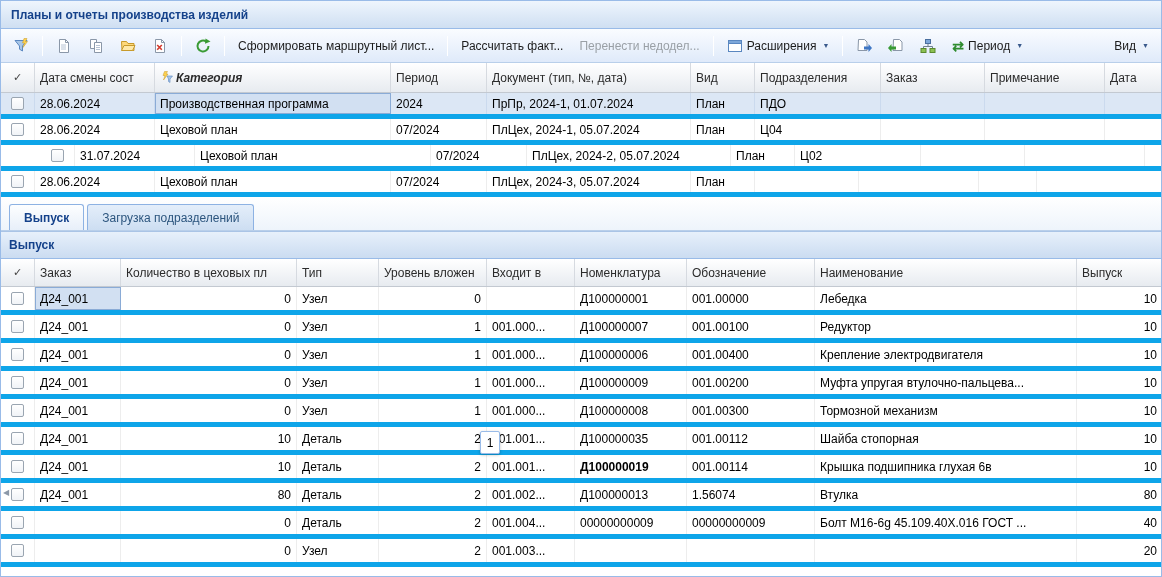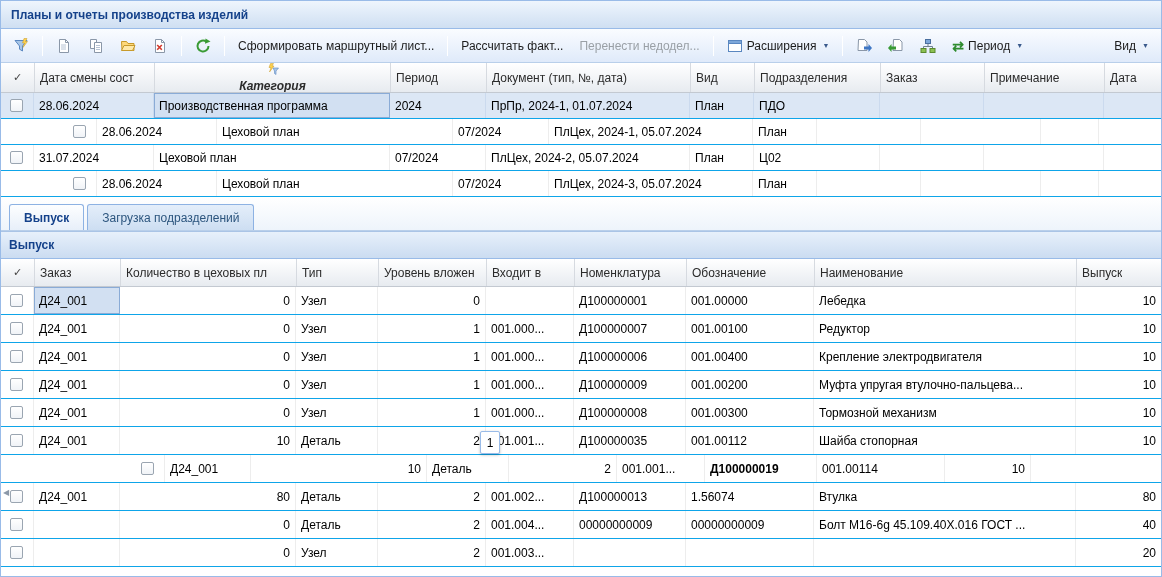--- a/index.html
+++ b/index.html
@@ -34,21 +34,21 @@
                  border-bottom:1px solid #c3c9d1; }
   .hcell { display:flex; align-items:center; gap:3px; padding:0 5px;
            border-right:1px solid #d6dae0; color:#2b2b2b; overflow:hidden;
            white-space:nowrap; flex:none; cursor:pointer; }
   .hcell.sorted { font-weight:bold; font-style:italic; }
   .hcheck { justify-content:center; color:#444; font-size:11px; cursor:pointer; }
   .hicon { width:13px; height:13px; display:inline-flex; flex:none; }
   .hicon svg { width:13px; height:13px; }
   .hlabel { overflow:hidden; text-overflow:clip; white-space:nowrap; }
 
-  .grow { display:flex; background:#fff; border-bottom:1px solid #0ea5e9; flex:none;justify-content:center; }
+  .grow { display:flex; background:#fff; border-bottom:5px solid #0ea5e9; flex:none; }
   .grow.selected { background:#dce7f5; }
   .gcell { display:flex; align-items:center; padding:0 5px; flex:none;
            border-right:1px solid #ededed; overflow:hidden; white-space:nowrap; }
   .grow.selected .gcell { border-right-color:#cbdaee; }
   .gcell.r { justify-content:flex-end; }
   .cell-focus { background:#d2e0f2; outline:1px solid #8aabd6; outline-offset:-1px; }
   .ccell { justify-content:center; }
   .checkbox { width:13px; height:13px; border:1px solid #9aa5b1; border-radius:2px;
               background:linear-gradient(#ffffff,#f0f3f7); }
 
@@ -200,21 +200,21 @@
       <span class="darrow">▼</span>
     </div>
   </div>
 
   <div class="grid">
       <div class="grid-header" style="height: 30px;">
         <div class="hcell hcheck" style="width: 34px;">✓</div>
         <div class="hcell" style="width: 120px;">
           <div class="hlabel">Дата смены сост</div>
         </div>
-        <div class="hcell sorted" style="width: 236px; flex-direction: column;">
+        <div class="hcell sorted" style="width: 236px;">
           <div class="hicon">
             <svg viewBox="0 0 13 13">
               <polygon points="4.5,0.5 7.5,0.5 6,3 8,3 3.5,9 5,4.5 3,4.5" fill="#ffd24d" stroke="#c79a2b" stroke-width="0.5"></polygon>
               <path d="M7 5h5.5L10 8v3.5l-1.5-1V8z" fill="#a8c6e8" stroke="#5a87c0" stroke-width="0.6"></path>
             </svg>
           </div>
           <div class="hlabel">Категория</div>
         </div>
         <div class="hcell" style="width: 96px;">
           <div class="hlabel">Период</div>
@@ -255,25 +255,26 @@
         </div>
         <div class="grow" style="height: 26px;">
           <div class="gcell ccell" style="width: 34px;">
             <div class="checkbox"></div>
           </div>
           <div class="gcell" style="width: 120px;">28.06.2024</div>
           <div class="gcell" style="width: 236px;">Цеховой план</div>
           <div class="gcell" style="width: 96px;">07/2024</div>
           <div class="gcell" style="width: 204px;">ПлЦех, 2024-1, 05.07.2024</div>
           <div class="gcell" style="width: 64px;">План</div>
+          <div class="gcell" style="width: 126px;">Ц04</div>
           <div class="gcell" style="width: 104px;"></div>
           <div class="gcell" style="width: 120px;"></div>
           <div class="gcell" style="width: 58px;"></div>
         </div>
-        <div class="grow" style="height: 26px;">
+        <div class="grow" style="height: 26px; padding-left: 40px;">
           <div class="gcell ccell" style="width: 34px;">
             <div class="checkbox"></div>
           </div>
           <div class="gcell" style="width: 120px;">31.07.2024</div>
           <div class="gcell" style="width: 236px;">Цеховой план</div>
           <div class="gcell" style="width: 96px;">07/2024</div>
           <div class="gcell" style="width: 204px;">ПлЦех, 2024-2, 05.07.2024</div>
           <div class="gcell" style="width: 64px;">План</div>
           <div class="gcell" style="width: 126px;">Ц02</div>
           <div class="gcell" style="width: 104px;"></div>
@@ -429,20 +430,21 @@
           <div class="gcell ccell" style="width: 34px;">
             <div class="checkbox"></div>
           </div>
           <div class="gcell" style="width: 86px;">Д24_001</div>
           <div class="gcell r" style="width: 176px;">10</div>
           <div class="gcell" style="width: 82px;">Деталь</div>
           <div class="gcell r" style="width: 108px;">2</div>
           <div class="gcell" style="width: 88px;">001.001...</div>
           <div class="gcell" style="width: 112px; font-weight: bold;">Д100000019</div>
           <div class="gcell" style="width: 128px;">001.00114</div>
+          <div class="gcell" style="width: 262px;">Крышка подшипника глухая 6в</div>
           <div class="gcell r" style="width: 86px;">10</div>
         </div>
         <div class="grow" style="height: 28px;">
           <div class="gcell ccell" style="width: 34px;">
             <div class="checkbox"></div>
           </div>
           <div class="gcell" style="width: 86px;">Д24_001</div>
           <div class="gcell r" style="width: 176px;">80</div>
           <div class="gcell" style="width: 82px;">Деталь</div>
           <div class="gcell r" style="width: 108px;">2</div>

